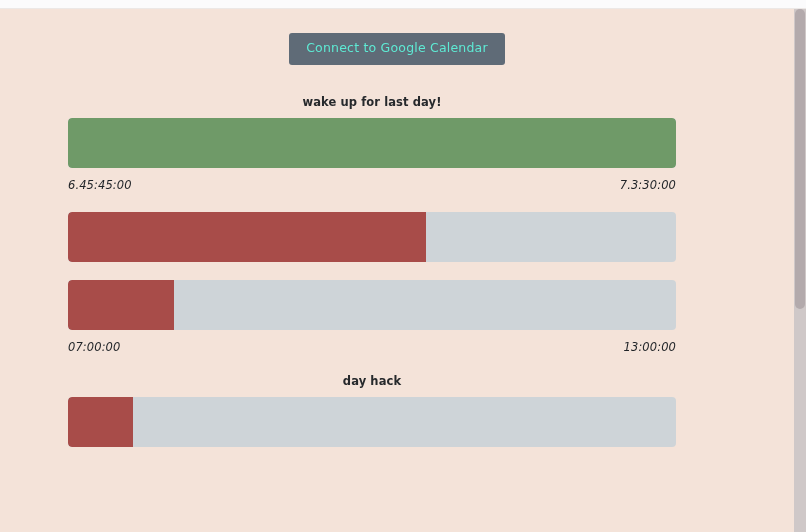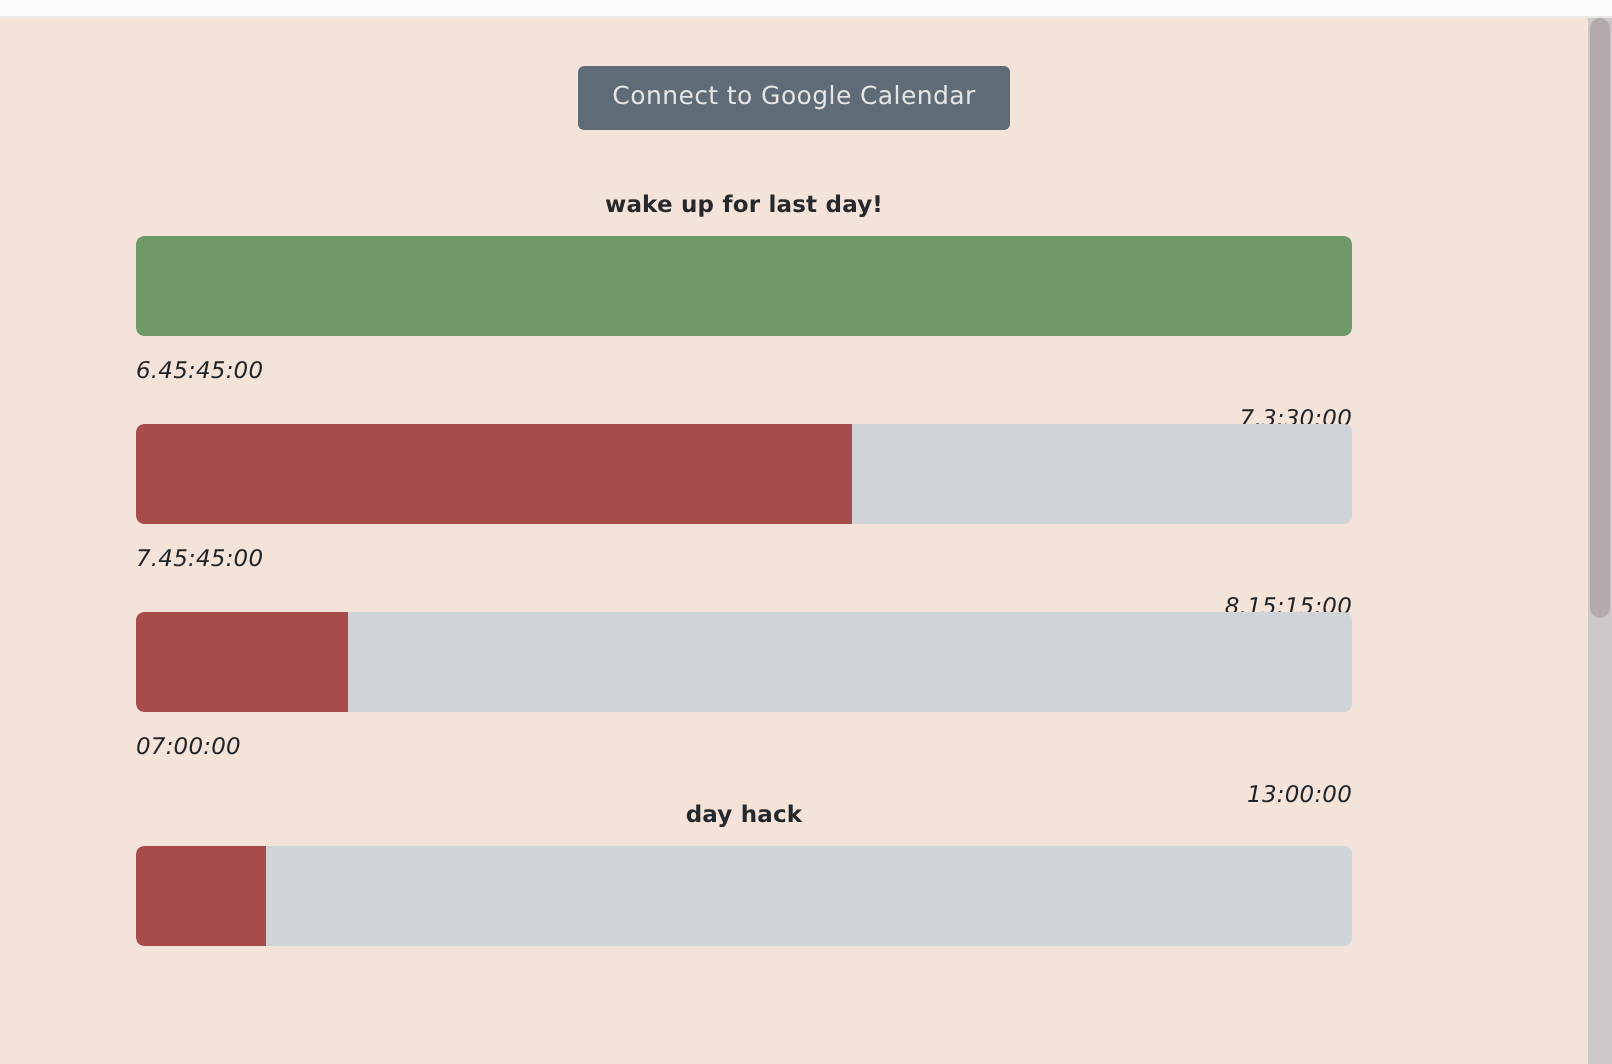--- a/index.html
+++ b/index.html
@@ -133,56 +133,52 @@
     font-style: italic;
   }
   .time-start, .time-end {
     position: absolute;
     top: 0;
     font-size: 11.5px;
     color: #1f2327;
     letter-spacing: 0.1px;
   }
   .time-start { left: 0; }
-  .time-end { right: 0; margin-top: 24px; }
+  .time-end { right: 0; }
 </style>
 </head>
 <body>
 
 <div id="viewport">
 
   <div class="top-strip"></div>
 
   <div class="page" style="background: rgb(244, 227, 217);">
 
     <div class="btn-row">
-      <button class="connect-btn" style="background: rgb(95, 107, 119); color: #e5e5e5;">Connect to Google Calendar</button>
+      <button class="connect-btn" style="background: rgb(95, 107, 119); color: #5eead4;">Connect to Google Calendar</button>
     </div>
 
     <div class="tasks">
 
       <div class="task">
         <div class="task-label">wake up for last day!</div>
         <div class="bar-wrap" style="background: rgb(206, 212, 216);">
           <div class="bar-fill full" style="width: 100%; background: rgb(111, 154, 104);"></div>
         </div>
         <div class="times">
           <span class="time-start">6.45:45:00</span>
           <span class="time-end">7.3:30:00</span>
         </div>
       </div>
 
       <div class="task">
         <div class="bar-wrap" style="background: rgb(206, 212, 216);">
           <div class="bar-fill" style="width: 58.9%; background: rgb(168, 76, 73);"></div>
         </div>
-        <div class="times">
-          <span class="time-start">7.45:45:00</span>
-          <span class="time-end">8.15:15:00</span>
-        </div>
       </div>
 
       <div class="task">
         <div class="bar-wrap" style="background: rgb(206, 212, 216);">
           <div class="bar-fill" style="width: 17.4%; background: rgb(168, 76, 73);"></div>
         </div>
         <div class="times">
           <span class="time-start">07:00:00</span>
           <span class="time-end">13:00:00</span>
         </div>

